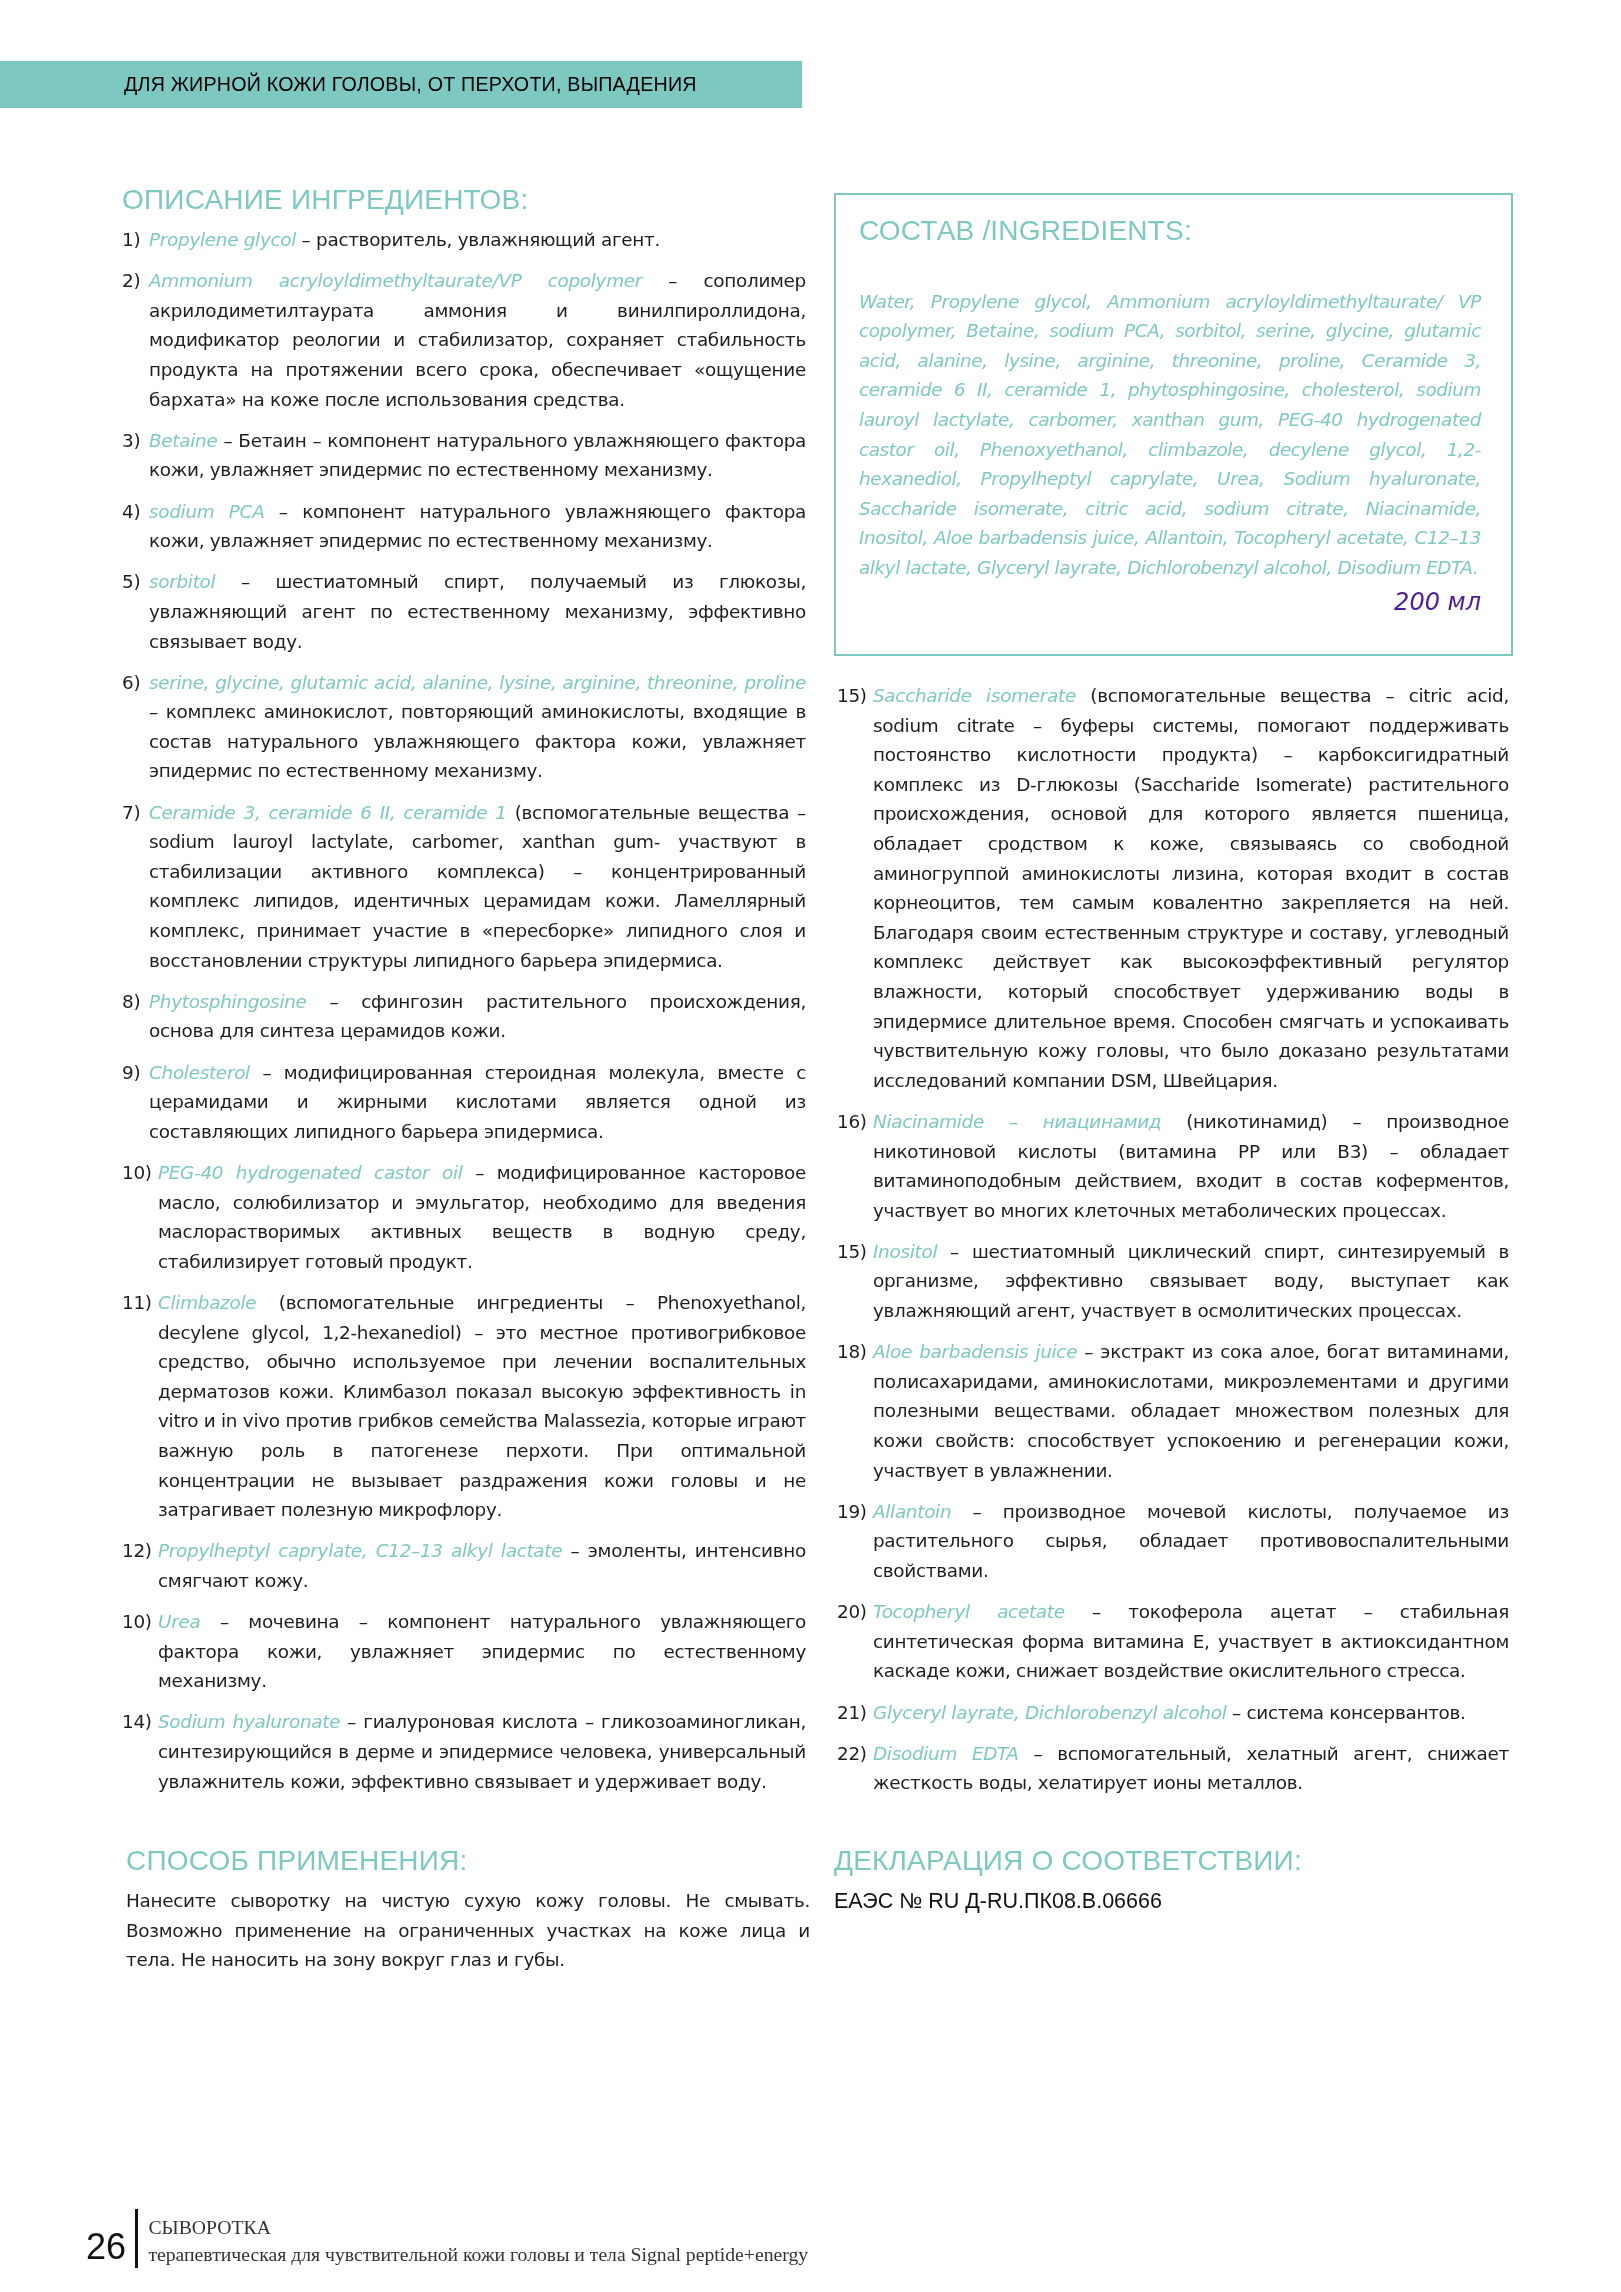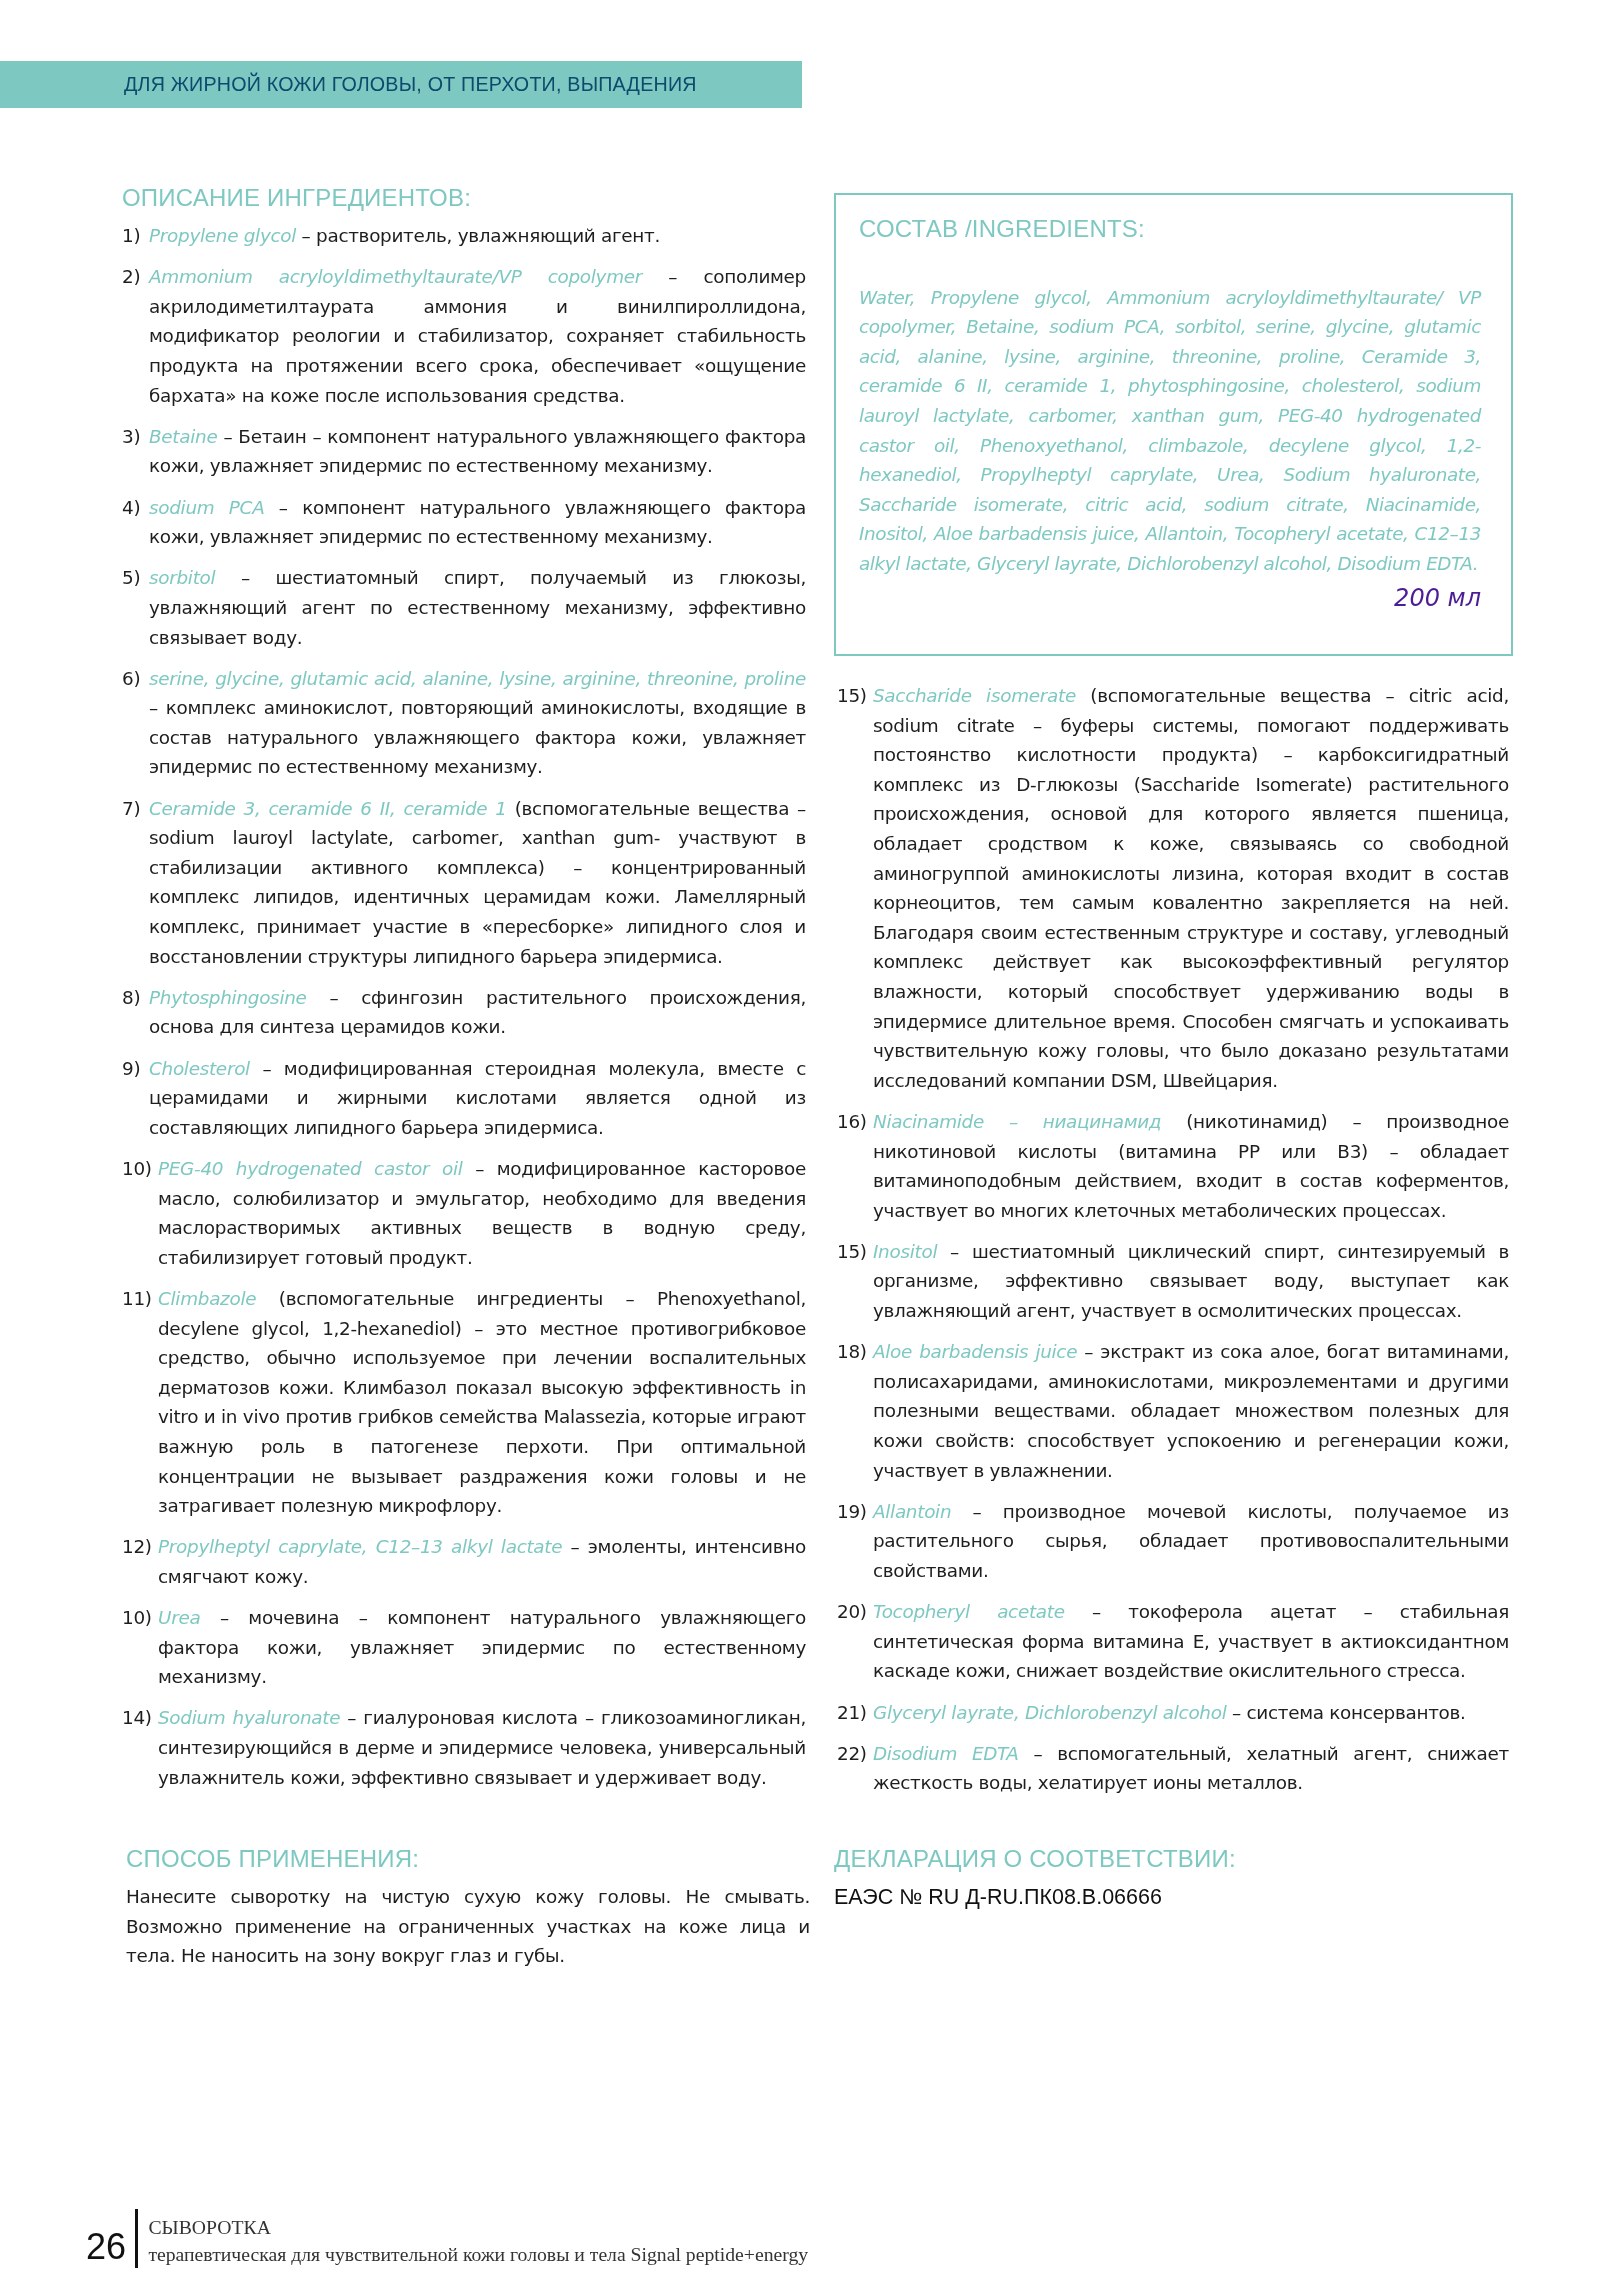--- a/index.html
+++ b/index.html
@@ -1,25 +1,25 @@
 <!DOCTYPE html>
 <html style="font-size:14.3px"><head>
 <meta charset="utf-8">
 <style>
   html, body { margin: 0; padding: 0; background: #ffffff; }
   body { width: 1622px; height: 2293px; position: relative; overflow: hidden;
          font-family: "Liberation Sans", "DejaVu Sans", sans-serif; color: #1e1e1e; }
   .banner { position: absolute; left: 0; top: 61px; width: 802px; height: 47px;
-            background: #7ec8c2; color: #0c4a6e; box-sizing: border-box;
+            background: #7ec8c2; color: #000000; box-sizing: border-box;
             padding-left: 124px; font-size: 19.7px; line-height: 47px; letter-spacing: 0.2px; }
   .col { position: absolute; font-family: "DejaVu Sans", sans-serif; }
   .col-left { left: 122px; top: 184px; width: 684px; }
   .col-right { left: 837px; top: 681px; width: 672px; }
   .section-title { color: #7ec8c2; font-family: "Liberation Sans", sans-serif;
-                   font-size: 24px; letter-spacing: 0.2px; margin: 0 0 9px 0; font-weight: normal; }
+                   font-size: 28px; letter-spacing: 0.2px; margin: 0 0 9px 0; font-weight: normal; }
   .item { display: flex; font-size: 18.4px; line-height: 29.6px; text-align: justify;
           margin-bottom: 11.6px; letter-spacing: -0.3px; }
   .item .num { flex: 0 0 auto; width: 27px; white-space: nowrap; }
   .item.wide .num { width: 36px; }
   .item .body { flex: 1 1 auto; }
   .item .name { color: #7ec8c2; font-style: italic; }
   .box { position: absolute; left: 834px; top: 193px; width: 679px; height: 463px;
          box-sizing: border-box; border: 2.7px solid #7ec8c2; padding: 19.7px 30px 0 23px; }
   .box .section-title { margin-bottom: 12.5px; }
   .box .ing { color: #7ec8c2; font-style: italic; font-family: "DejaVu Sans", sans-serif;

